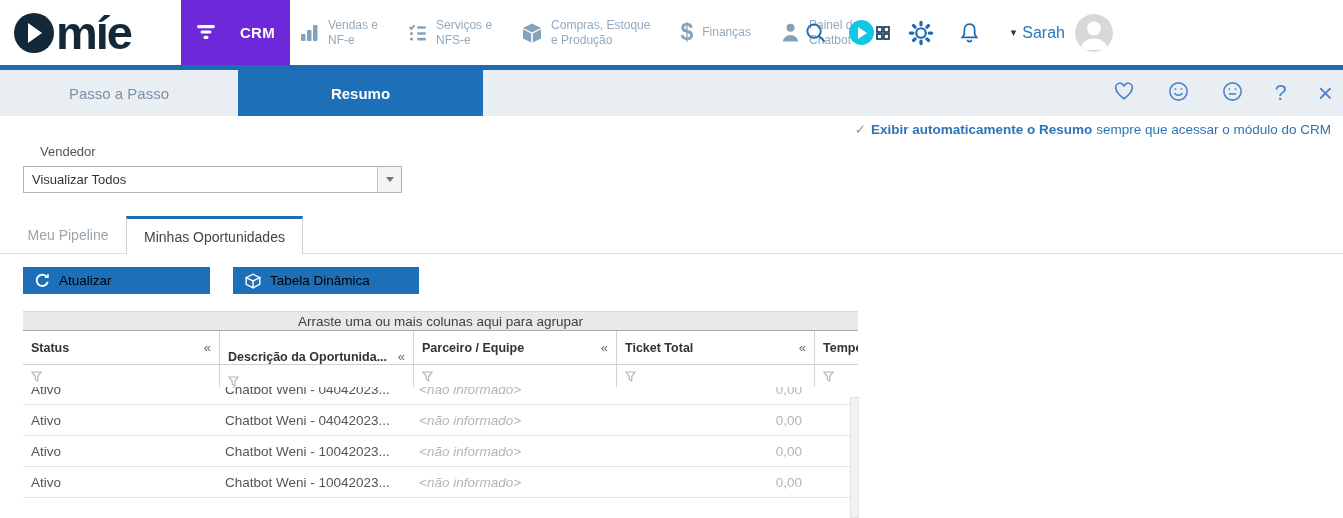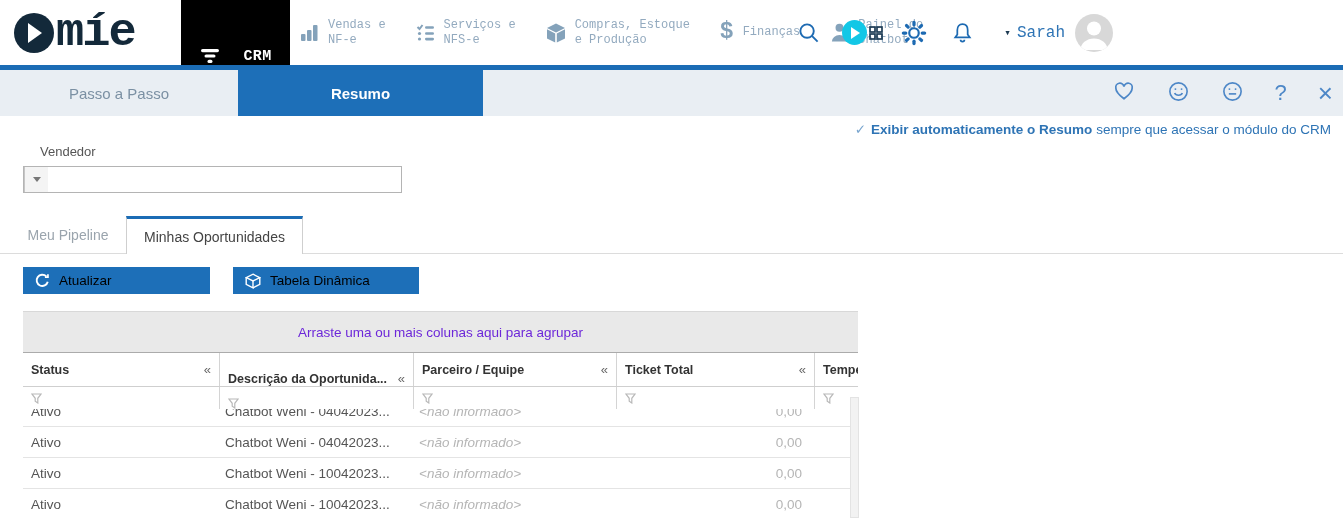--- a/index.html
+++ b/index.html
@@ -1,28 +1,28 @@
 <!DOCTYPE html>
 <html><head>
 <meta charset="utf-8">
 <style>
   * { margin:0; padding:0; box-sizing:border-box; }
   html,body { background:#fff; }
   body { font-family:"Liberation Sans", sans-serif; }
   .screen { position:relative; width:1343px; height:518px; overflow:hidden; background:#fff; }
 
   
-  .topnav { position:absolute; left:0; top:0; width:1121px; height:65px; background:#fff;font-family:Liberation Mono, monospace; }
+  .topnav { position:absolute; left:0; top:0; width:1121px; height:65px; background:#fff; }
   .logo { position:absolute; left:14px; top:9px; height:48px; display:flex; align-items:center; }
   .logo-play { width:40px; height:40px; border-radius:50%; background:#13293a; position:relative; }
   .logo-play .tri { position:absolute; left:14px; top:10px; width:0; height:0;
     border-left:14px solid #fff; border-top:10px solid transparent; border-bottom:10px solid transparent; }
   .logo-text { font-size:47px; font-weight:800; color:#13293a; letter-spacing:-2px; line-height:40px; margin-left:2px; }
-  .crm-tab { position:absolute; left:181px; top:0; width:109px; height:65px; background:#000000;
-    display:flex; align-items:flex-end; justify-content:center; gap:24px; cursor:pointer; }
+  .crm-tab { position:absolute; left:181px; top:0; width:109px; height:65px; background:#6d28d9;
+    display:flex; align-items:center; justify-content:center; gap:24px; cursor:pointer; }
   .crm-tab .lbl { color:#fff; font-size:15px; font-weight:700; letter-spacing:.3px; }
   .navmenu { position:absolute; left:300px; top:0; height:65px; display:flex; align-items:center; gap:30px; }
   .menu-item { display:flex; align-items:center; gap:9px; cursor:pointer; }
   .menu-item .txt { font-size:12px; line-height:1.25; color:#93aabf; }
   .micon { display:flex; align-items:center; justify-content:center; }
   .dollar { font-size:23px; font-weight:700; color:#84a2ba; line-height:1; }
   .nav-right { position:absolute; right:8px; top:0; height:65px; display:flex; align-items:center; }
   .nav-icon { display:flex; align-items:center; cursor:pointer; }
   .apps-combo { display:flex; align-items:center; gap:2px; }
   .play-circle { width:25px; height:25px; border-radius:50%; background:#12c7e6; position:relative; }
@@ -71,22 +71,22 @@
     display:flex; align-items:center; justify-content:center; color:#444; font-size:14px; cursor:pointer; z-index:2; }
 
   
   .btn { position:absolute; top:267px; height:27px; background:#1d6fb8; color:#000000; display:flex; align-items:center;
     gap:9px; padding-left:12px; font-size:13.5px; cursor:pointer; }
   .btn-refresh { left:23px; width:187px; }
   .btn-pivot { left:233px; width:186px; }
 
   
   .grid { position:absolute; left:23px; top:311px; width:835px; height:207px; }
-  .group-hint { height:42px; background:#e9e9e9; border-top:1px solid #d8d8d8; border-bottom:1px solid #ababab;
-    display:flex; align-items:center; justify-content:center; font-size:13.5px; color:#6d28d9; }
+  .group-hint { height:20px; background:#e9e9e9; border-top:1px solid #d8d8d8; border-bottom:1px solid #ababab;
+    display:flex; align-items:center; justify-content:center; font-size:13.5px; color:#404040; }
   .hdr { display:flex; height:34px; border-bottom:1px solid #cfcfcf; background:#fff; }
   .hcell { display:flex; align-items:center; justify-content:space-between; padding:0 8px; overflow:hidden; white-space:nowrap; }
   .hcell + .hcell { border-left:1px solid #d4d4d4; }
   .hcell .hl { font-size:12.5px; font-weight:700; color:#333; }
   .hcell .collapse { font-size:13px; color:#666; cursor:pointer; }
   .frow { display:flex; height:22px; background:#fff; }
   .fcell { display:flex; align-items:center; padding-left:8px; }
   .fcell + .fcell { border-left:1px solid #d4d4d4; }
   .c0 { width:196px; } .c1 { width:194px;align-items:flex-end; } .c2 { width:203px; } .c3 { width:198px; } .c4 { flex:1; }
   .tbody { position:relative; height:121px; overflow:hidden; }
@@ -257,20 +257,21 @@
   </div>
 
   <div class="notice">
     <div class="l1">
       <span class="chk">✓</span><b>Exibir automaticamente o Resumo</b><span> sempre que acessar o módulo do CRM</span>
     </div>
   </div>
 
   <div class="vendor-label">Vendedor</div>
   <div class="vendor-box">
+    <span class="val">Visualizar Todos</span>
     <span class="dd-btn">
         <span class="dd-caret"></span>
       </span>
   </div>
 
   <div class="subtabs">
     <div class="baseline"></div>
     <div class="subtab-inactive">Meu Pipeline</div>
     <div class="subtab-active">Minhas Oportunidades</div>
   </div>

